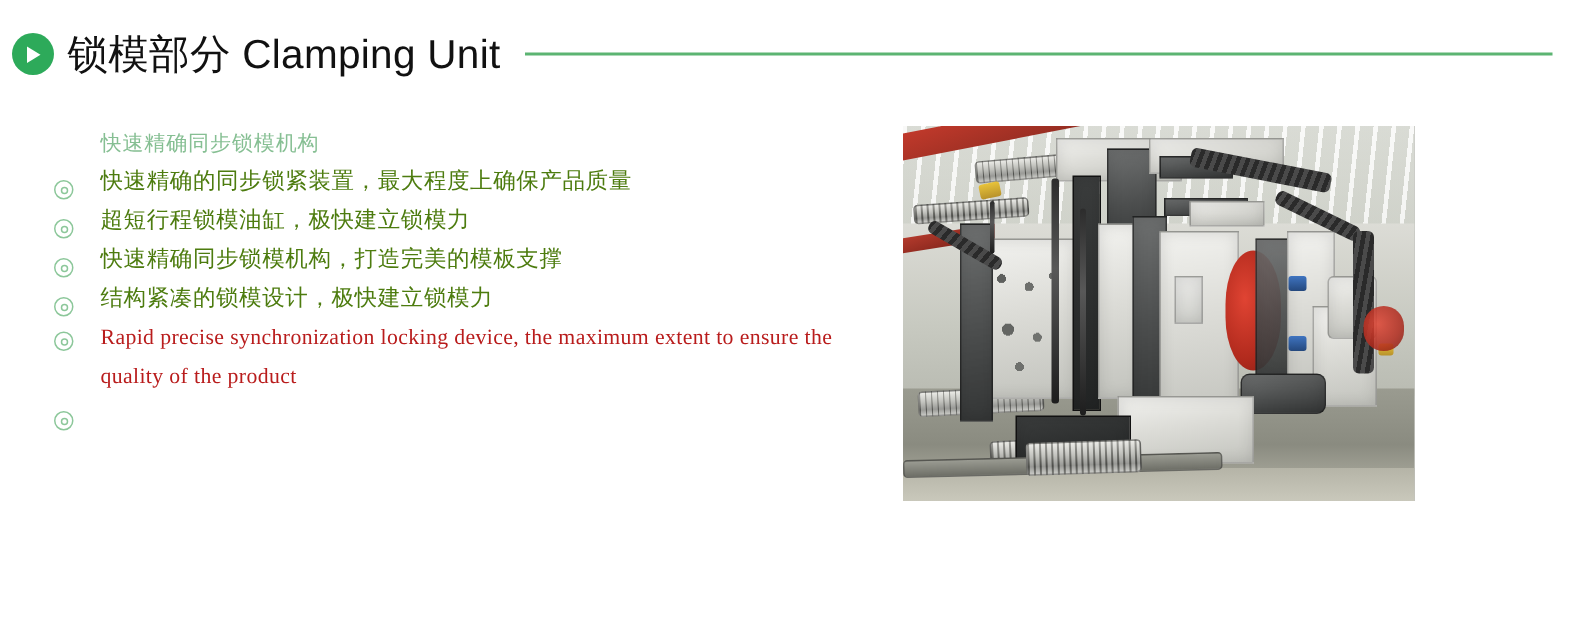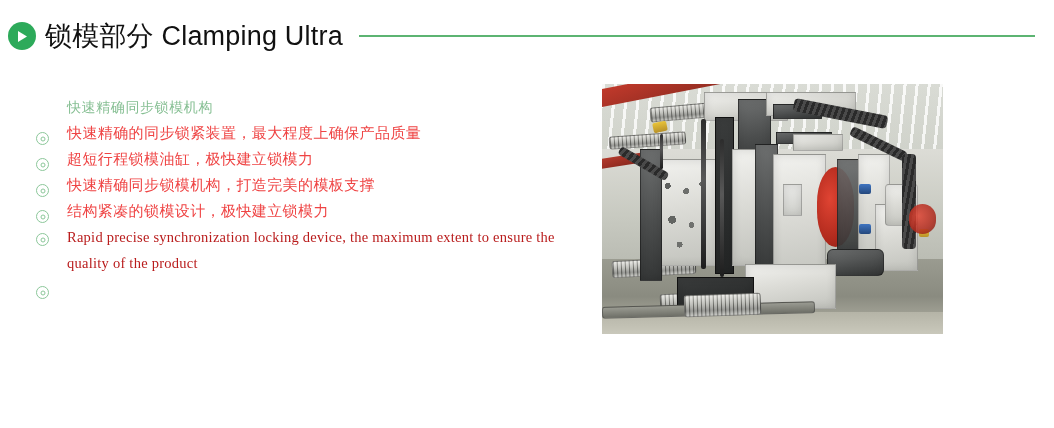--- a/index.html
+++ b/index.html
@@ -58,21 +58,21 @@
     flex: 1 1 auto;
     height: 2px;
     background: #5cb472;
     margin-right: 19px;
   }
 
   
   .content-col {
     position: absolute;
     left: 34px;
-    top: 96px;
+    top: 84px;
     width: 540px;
   }
   .subhead {
     margin-left: 33px;
     font-family: "Liberation Sans", sans-serif;
     font-size: 14px;
     line-height: 22px;
     color: #86bf93;
     letter-spacing: 0.6px;
     margin-bottom: 2px;
@@ -110,21 +110,21 @@
     border: 1.4px solid #8cc79a;
     box-sizing: border-box;
   }
   li.cn .bullet-mark { top: 12px; transform: none; }
   li.en .bullet-mark { top: 9px; transform: none; }
 
   .li-cn-text {
     font-family: "Liberation Sans", sans-serif;
     font-size: 15px;
     line-height: 25px;
-    color: #ef4444;
+    color: #4d7c0f;
     letter-spacing: 0.4px;
   }
   .li-en-text {
     font-family: "Liberation Serif", serif;
     font-size: 14.5px;
     line-height: 26px;
     color: #b91c1c;
     letter-spacing: 0.25px;
     max-width: 470px;
   }
@@ -239,21 +239,21 @@
 <body>
 
 <div class="page">
 
   <div class="header">
     <span class="play-badge">
       <svg width="12" height="13" viewBox="0 0 12 13" aria-hidden="true">
         <polygon points="2,1 11,6.5 2,12" fill="#ffffff"></polygon>
       </svg>
     </span>
-    <span class="header-title">锁模部分 Clamping Ultra</span>
+    <span class="header-title">锁模部分 Clamping Unit</span>
     <span class="header-rule"></span>
   </div>
 
   <div class="content-col">
 
     <div class="subhead">快速精确同步锁模机构</div>
 
     <ul class="bullets">
       <li class="cn">
         <span class="bullet-mark"></span>

